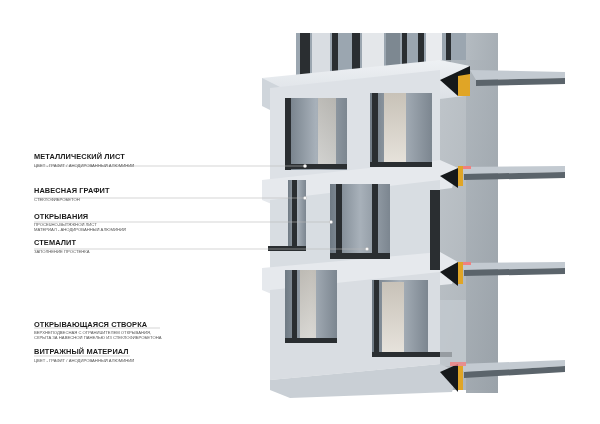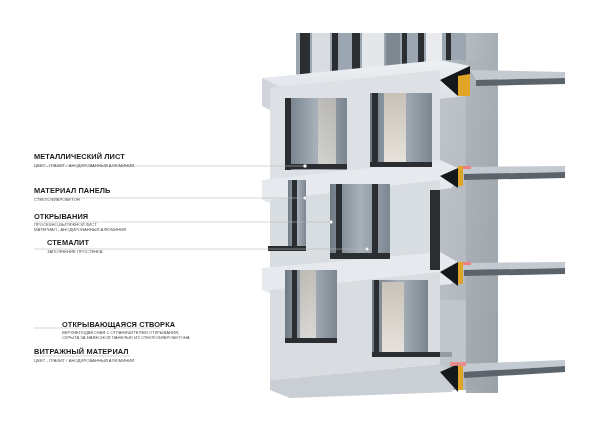--- a/index.html
+++ b/index.html
@@ -148,36 +148,36 @@
     <line x1="34" y1="356" x2="130" y2="356"></line>
   </g>
 </svg>
 
 <div class="legend-item" style="top:152px;">
   <div class="legend-title">МЕТАЛЛИЧЕСКИЙ ЛИСТ</div>
   <div class="legend-desc" style="margin-top:2px;">ЦВЕТ - ГРАФИТ / АНОДИРОВАННЫЙ АЛЮМИНИЙ</div>
 </div>
 
 <div class="legend-item" style="top:186px;">
-  <div class="legend-title">МАТЕРИАЛ ПАНЕЛЬ</div>
+  <div class="legend-title">НАВЕСНАЯ ГРАФИТ</div>
   <div class="legend-desc" style="margin-top:2px;">СТЕКЛОФИБРОБЕТОН</div>
 </div>
 
 <div class="legend-item" style="top:212px;">
   <div class="legend-title">ОТКРЫВАНИЯ</div>
   <div class="legend-desc" style="margin-top:1px;">ПРОСЕЧНО-ВЫТЯЖНОЙ ЛИСТ</div>
   <div class="legend-desc">МАТЕРИАЛ - АНОДИРОВАННЫЙ АЛЮМИНИЙ</div>
 </div>
 
-<div class="legend-item" style="top:238px;margin-left:13px;">
+<div class="legend-item" style="top:238px;">
   <div class="legend-title">СТЕМАЛИТ</div>
   <div class="legend-desc" style="margin-top:2px;">ЗАПОЛНЕНИЕ ПРОСТЕНКА</div>
 </div>
 
-<div class="legend-item" style="top:320px;margin-left:28px;">
+<div class="legend-item" style="top:320px;">
   <div class="legend-title">ОТКРЫВАЮЩАЯСЯ СТВОРКА</div>
   <div class="legend-desc" style="margin-top:1px;">ВЕРХНЕПОДВЕСНАЯ С ОГРАНИЧИТЕЛЕМ ОТКРЫВАНИЯ,</div>
   <div class="legend-desc">СКРЫТА ЗА НАВЕСНОЙ ПАНЕЛЬЮ ИЗ СТЕКЛОФИБРОБЕТОНА</div>
 </div>
 
 <div class="legend-item" style="top:347px;">
   <div class="legend-title">ВИТРАЖНЫЙ МАТЕРИАЛ</div>
   <div class="legend-desc" style="margin-top:2px;">ЦВЕТ - ГРАФИТ / АНОДИРОВАННЫЙ АЛЮМИНИЙ</div>
 </div>
 

